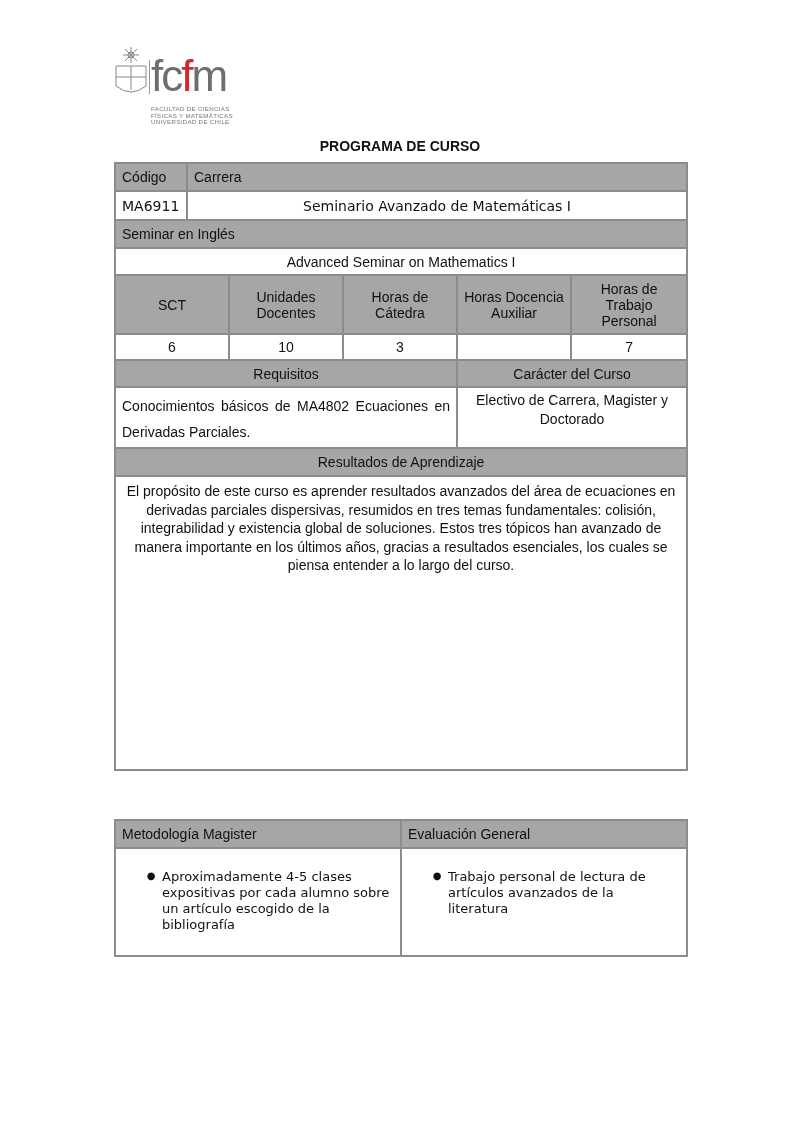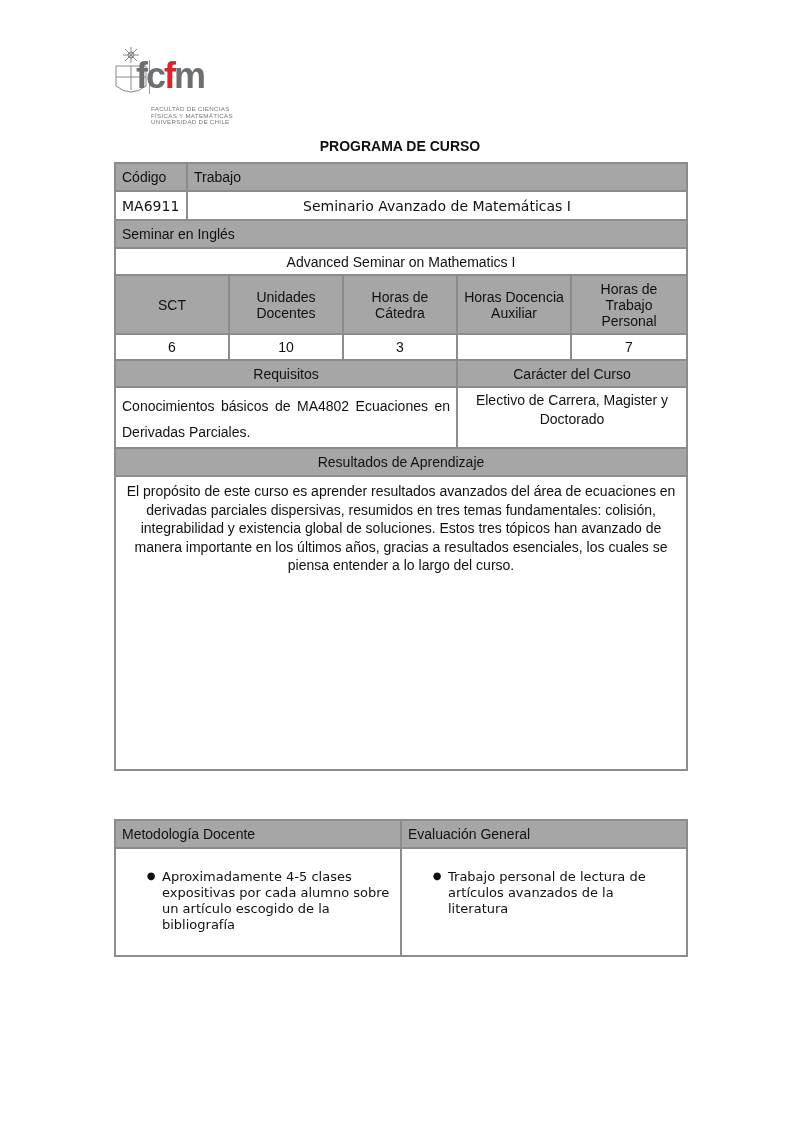--- a/index.html
+++ b/index.html
@@ -1,19 +1,19 @@
 <!DOCTYPE html>
 <html><head>
 <meta charset="utf-8">
 <style>
   html, body { margin: 0; padding: 0; background: #ffffff; }
   body { width: 800px; height: 1132px; position: relative; font-family: "Liberation Sans", sans-serif; color: #111; }
   .logo { position: absolute; left: 113px; top: 46px; width: 130px; height: 84px; }
   .logo-shield { position: absolute; left: 0; top: 0; width: 36px; height: 52px; }
-  .logo-word { position: absolute; left: 23px; top: 10px; font-family: "Liberation Sans", sans-serif; font-weight: bold; font-size: 36px; letter-spacing: -2px; color: #6d6e71; line-height: 40px; }
+  .logo-word { position: absolute; left: 38px; top: 10px; font-family: "Liberation Sans", sans-serif; font-weight: normal; font-size: 44px; letter-spacing: -2px; color: #6d6e71; line-height: 40px; }
   .logo-word .f2 { color: #d7262e; }
   .logo-sub { position: absolute; left: 38px; top: 60px; font-size: 6.2px; line-height: 6.5px; color: #777; letter-spacing: 0.3px; white-space: pre; }
   .logo-rule { position: absolute; left: 36px; top: 14px; width: 1px; height: 34px; background: #999; }
   .title { position: absolute; left: 0; width: 800px; top: 138px; text-align: center; font-weight: bold; font-size: 14px; }
   table { border-collapse: collapse; position: absolute; left: 114px; width: 572px; table-layout: fixed; }
   td { border: 2px solid #8c8c8c; font-size: 14px; padding: 0 6px; vertical-align: middle; }
   .hdr { background: #a6a6a6; }
   .c { text-align: center; }
   .tight { line-height: 16px; }
   .t1 { top: 162px; }
@@ -53,21 +53,21 @@
     <col style="width:72px">
       <col style="width:42px">
       <col style="width:114px">
       <col style="width:114px">
       <col style="width:114px">
       <col style="width:116px">
   </colgroup>
   <tbody>
       <tr style="height:28px">
     <td class="hdr">Código</td>
-    <td class="hdr" colspan="5">Trabajo</td>
+    <td class="hdr" colspan="5">Carrera</td>
   </tr>
   <tr style="height:29px">
     <td class="alt">MA6911</td>
     <td class="alt c" colspan="5">Seminario Avanzado de Matemáticas I</td>
   </tr>
   <tr style="height:28px">
     <td class="hdr" colspan="6">Seminar en Inglés</td>
   </tr>
   <tr style="height:27px">
     <td class="c" colspan="6">Advanced Seminar on Mathematics I</td>
@@ -103,21 +103,21 @@
 </tbody>
   </table>
 
 <table class="t2">
   <colgroup>
       <col style="width:286px">
       <col style="width:286px">
     </colgroup>
   <tbody>
       <tr style="height:28px">
-    <td class="hdr">Metodología Docente</td>
+    <td class="hdr">Metodología Magister</td>
     <td class="hdr">Evaluación General</td>
   </tr>
   <tr style="height:108px">
     <td style="vertical-align:top;padding:20px 10px 0 24px">
       <div class="bul">
         <span class="dot">●</span>
         <span>Aproximadamente 4-5 clases expositivas por cada alumno sobre un artículo escogido de la bibliografía</span>
       </div>
     </td>
     <td style="vertical-align:top;padding:20px 10px 0 24px">

